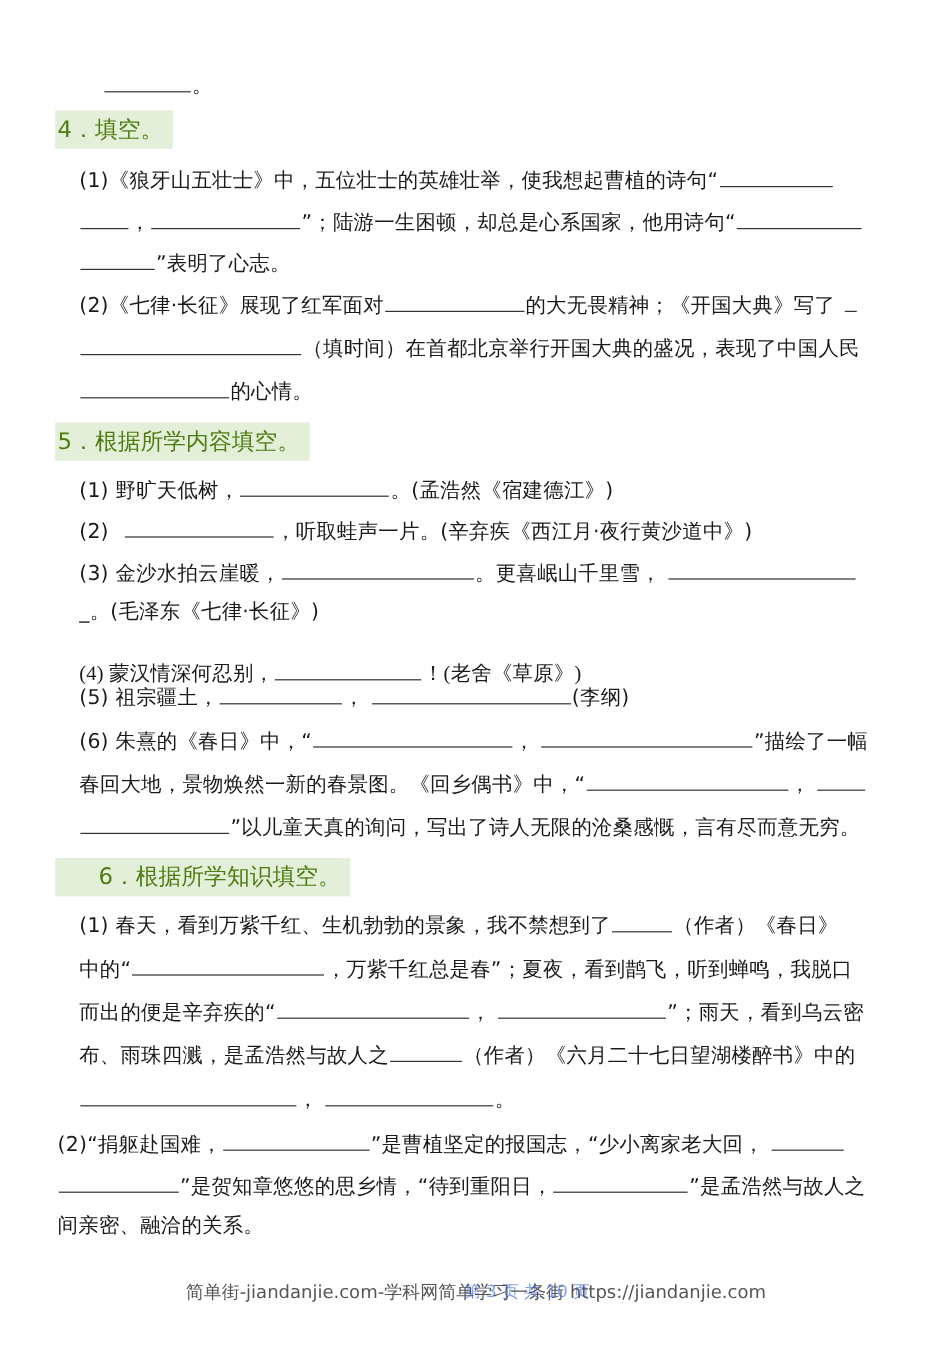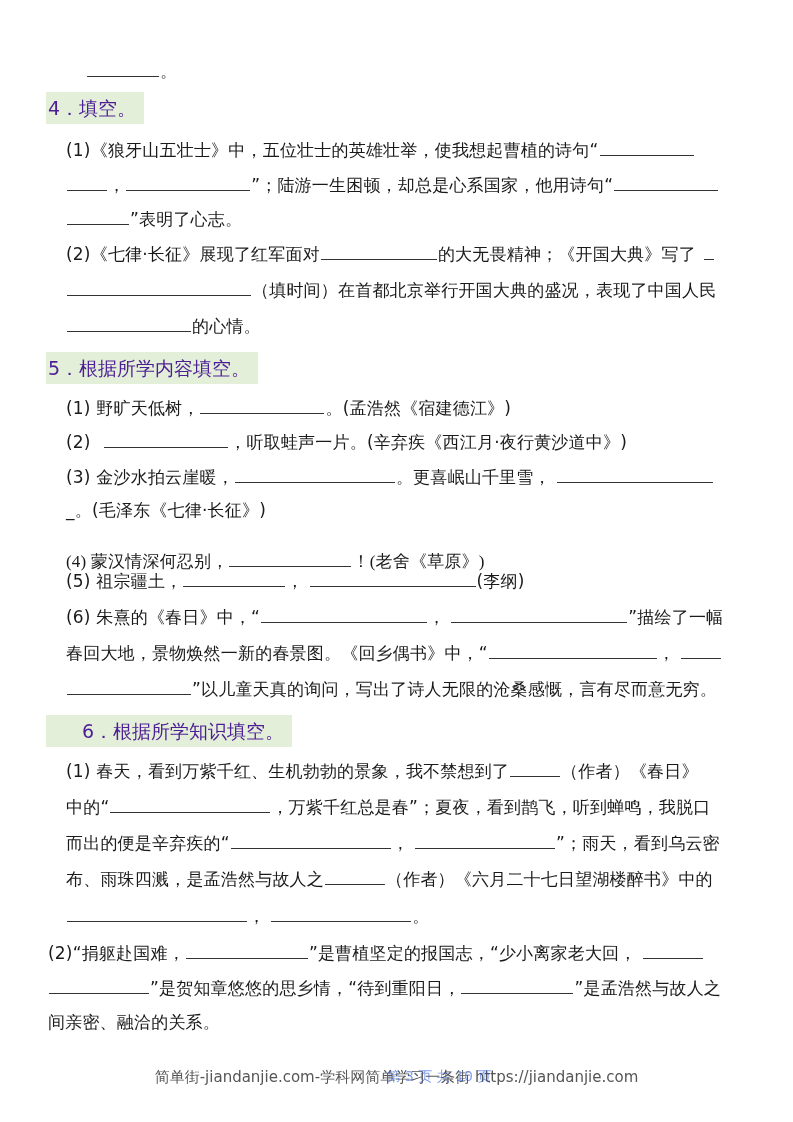--- a/index.html
+++ b/index.html
@@ -16,21 +16,21 @@
     }
     .line.flush { left: 48px; }
     .blank {
       display: inline-block; border-bottom: 1.3px solid #333;
       height: 18px; vertical-align: baseline; margin: 0 1px;
     }
     .heading {
       position: absolute; left: 46px;
       background: #e3efd9; padding: 2px 8px 2px 2px;
       font-size: 19px; line-height: 28px; white-space: nowrap;
-      color: #4c1d95;
+      color: #4d7c0f;
     }
     .footer {
       position: absolute; left: 0; right: 0; top: 1068px;
       text-align: center; font-size: 15px; color: #555; white-space: nowrap;
     }
     .footer .overlay {
       position: absolute; left: 50%; margin-left: -10px; top: 0;
       color: #1d4ed8; opacity: 0.55; font-size: 14px;
     }
   </style>

